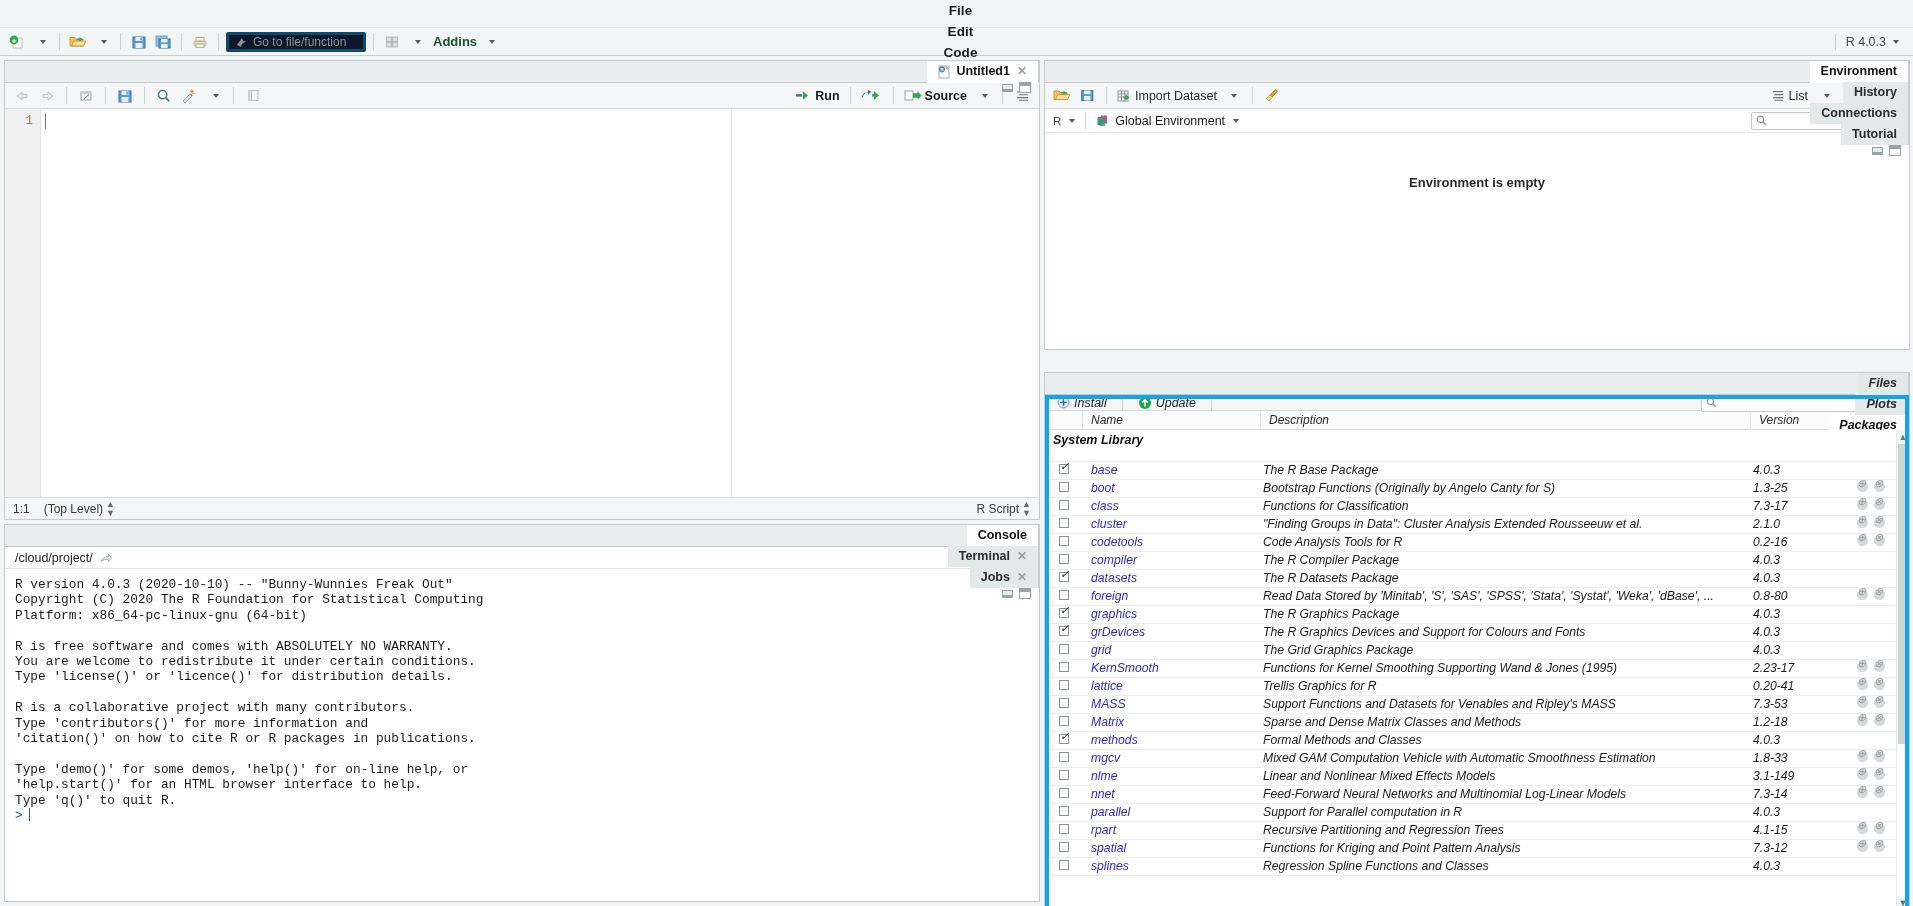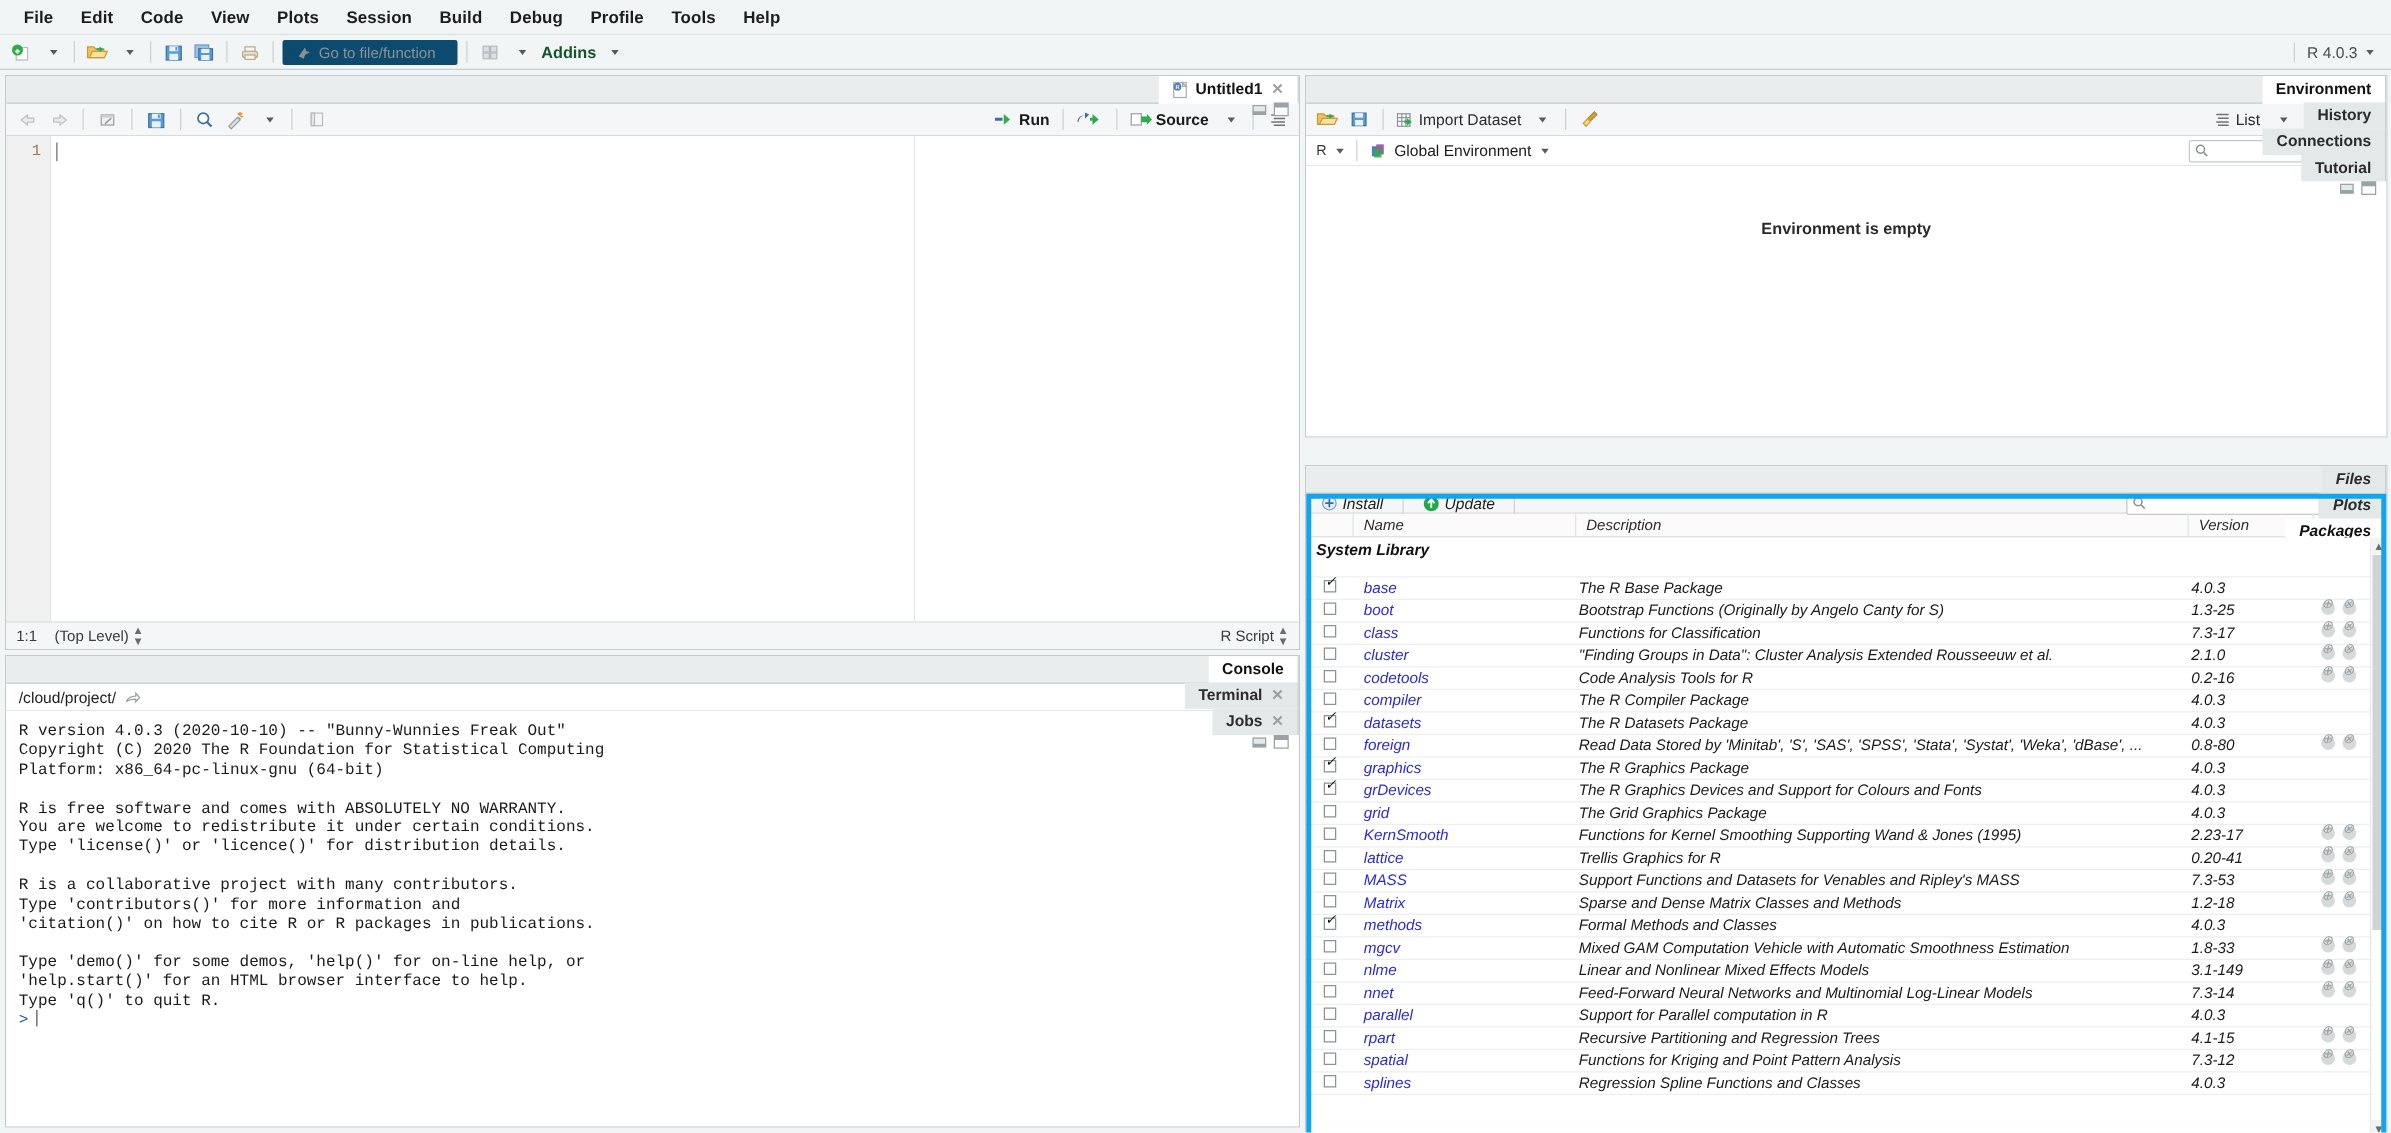--- a/index.html
+++ b/index.html
@@ -11,41 +11,42 @@
     color: #1a1a1a;
     overflow: hidden;
   }
   .app { position: relative; width: 1913px; height: 906px; }
 
   
   .menubar {
     height: 28px; display: flex; align-items: center;
     background: #f2f5f6; padding-left: 8px;
     border-bottom: 1px solid #dfe3e4;
+    flex-direction: column;
   }
   .menubar .mitem {
     padding: 3px 11px; font-size: 13.5px; font-weight: bold; color: #1d1d1d;
     cursor: default; letter-spacing: .1px;
   }
 
   
   .toolbar {
     height: 28px; display: flex; align-items: center;
     background: #f2f5f6; border-bottom: 1px solid #c9cfd1;
     padding: 0 6px; gap: 2px;
   }
   .tb-btn { display:flex; align-items:center; justify-content:center;
             height:22px; min-width:22px; padding:0 2px; border-radius:2px; }
   .tb-sep { width:1px; height:17px; background:#ccd2d4; margin:0 5px; }
   .caret { width:0;height:0;border-left:3.5px solid transparent;border-right:3.5px solid transparent;
            border-top:4px solid #5a5a5a; margin-left:3px; }
   .gotofile {
     display:flex; align-items:center; gap:5px;
-    width: 140px; height:20px; border:5px solid #0c4a6e; border-radius:2px;
-    background:#0c4a6e; padding:0 5px;
+    width: 140px; height:20px; border:3px solid #0c4a6e; border-radius:2px;
+    background:#0f172a; padding:0 5px;text-decoration:underline;
   }
   .gotofile span { color:#8e9294; font-size:12px; white-space:nowrap; overflow:hidden; }
   .addins-label { font-size:13px; font-weight:bold; color:#14532d; margin-left:4px; }
   .rver { margin-left:auto; display:flex; align-items:center; gap:4px;
           font-size:12.5px; color:#4a4a4a; padding-right:8px; }
   .rver-sep { width:1px;height:16px;background:#ccd2d4;margin-right:6px; }
 
   
   .pane { position:absolute; background:#fff; border:1px solid #c5cbcd; }
   .pane-tabs {

